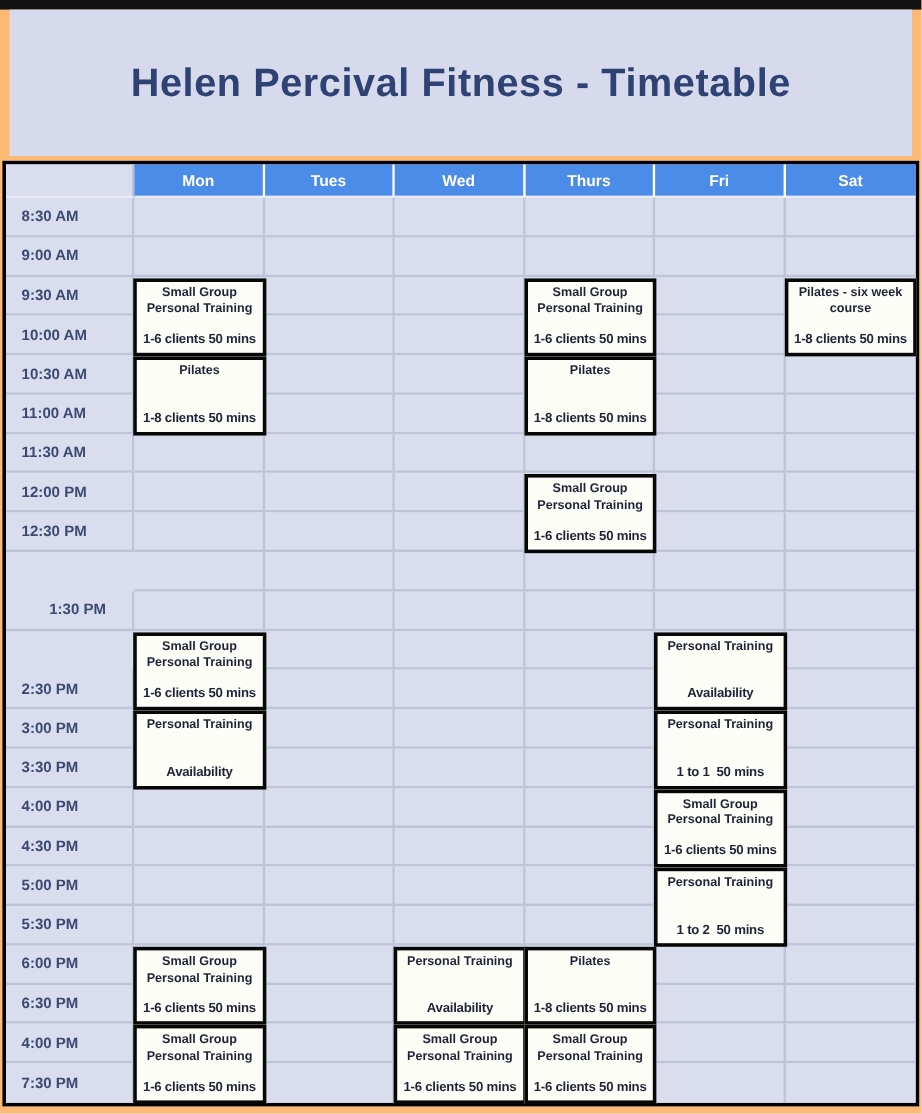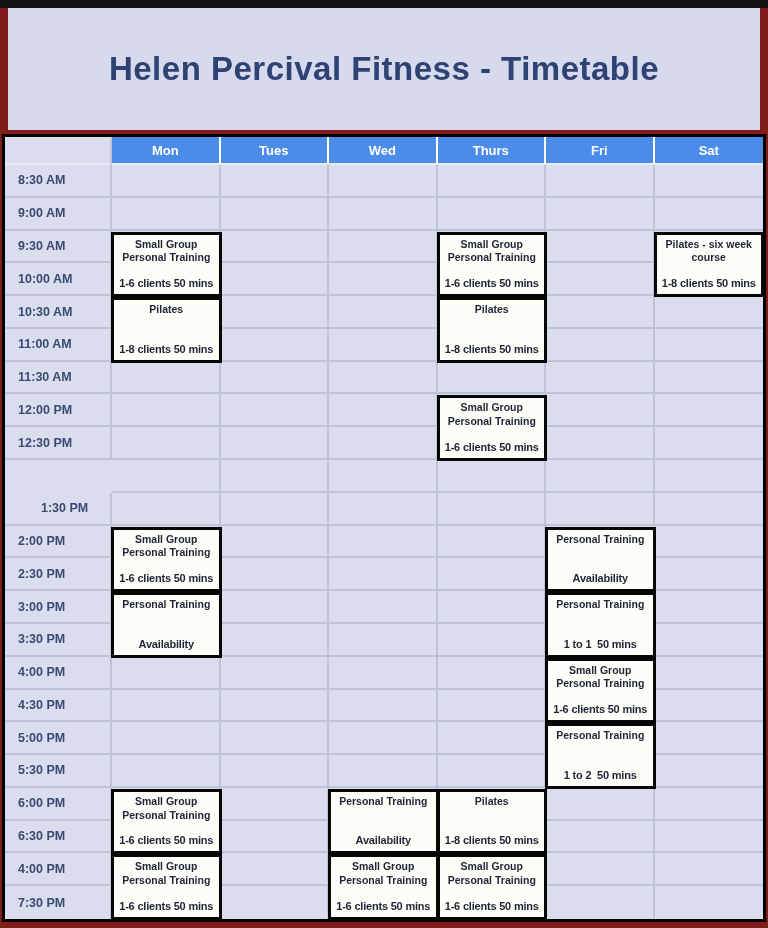--- a/index.html
+++ b/index.html
@@ -7,21 +7,21 @@
     --band:#d6daec;
     --cell:#d9ddee;
     --grid-line:#bec4d7;
     --navy:#2e4273;
     --time-color:#3b4a72;
     --event-text:#1e2436;
     --event-bg:#fdfdf8;
   }
   *{box-sizing:border-box;margin:0;padding:0;}
   body{background:#ffffff;font-family:"Liberation Sans", sans-serif;}
-  .page{position:relative;width:768px;height:928px;background:#7f1d1d;overflow:hidden;}
+  .page{position:relative;width:768px;height:928px;background:#fdba74;overflow:hidden;}
 
   .top-strip{position:absolute;left:0;top:0;width:768px;height:8px;background:#131212;}
 
   .title-band{position:absolute;left:8px;top:8px;width:752px;height:122px;background:var(--band);
     display:flex;align-items:center;justify-content:center;}
   .page-title{color:var(--navy);font-size:33px;font-weight:bold;letter-spacing:0.5px;}
 
   .timetable{position:absolute;left:2px;top:134px;width:764px;height:788px;
     border:3px solid #000;background:var(--cell);}
   .grid{display:grid;width:100%;height:100%;
@@ -138,21 +138,20 @@
         <div class="body-cell" style="grid-area: 11 / 5;"></div>
         <div class="body-cell" style="grid-area: 11 / 6;"></div>
         <div class="body-cell no-r" style="grid-area: 11 / 7;"></div>
         <div class="time-cell" style="grid-area: 12 / 1; padding-left: 36px;">1:30 PM</div>
         <div class="body-cell" style="grid-area: 12 / 2;"></div>
         <div class="body-cell" style="grid-area: 12 / 3;"></div>
         <div class="body-cell" style="grid-area: 12 / 4;"></div>
         <div class="body-cell" style="grid-area: 12 / 5;"></div>
         <div class="body-cell" style="grid-area: 12 / 6;"></div>
         <div class="body-cell no-r" style="grid-area: 12 / 7;"></div>
-        <div class="time-cell" style="grid-area: 13 / 1;">2:00 PM</div>
         <div class="body-cell" style="grid-area: 13 / 2;"></div>
         <div class="body-cell" style="grid-area: 13 / 3;"></div>
         <div class="body-cell" style="grid-area: 13 / 4;"></div>
         <div class="body-cell" style="grid-area: 13 / 5;"></div>
         <div class="body-cell" style="grid-area: 13 / 6;"></div>
         <div class="body-cell no-r" style="grid-area: 13 / 7;"></div>
         <div class="time-cell" style="grid-area: 14 / 1;">2:30 PM</div>
         <div class="body-cell" style="grid-area: 14 / 2;"></div>
         <div class="body-cell" style="grid-area: 14 / 3;"></div>
         <div class="body-cell" style="grid-area: 14 / 4;"></div>

